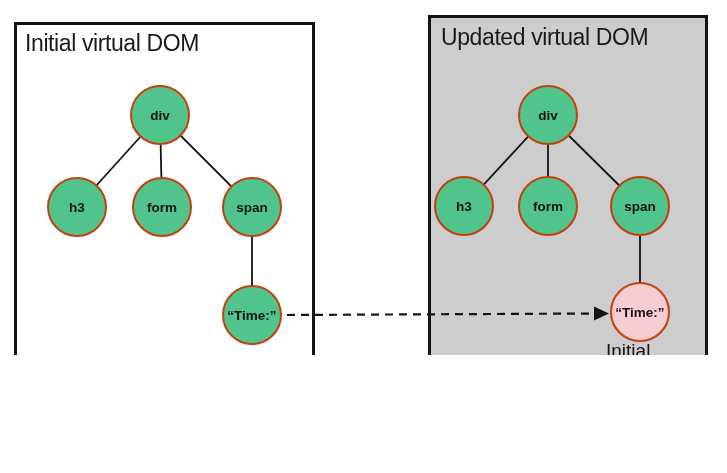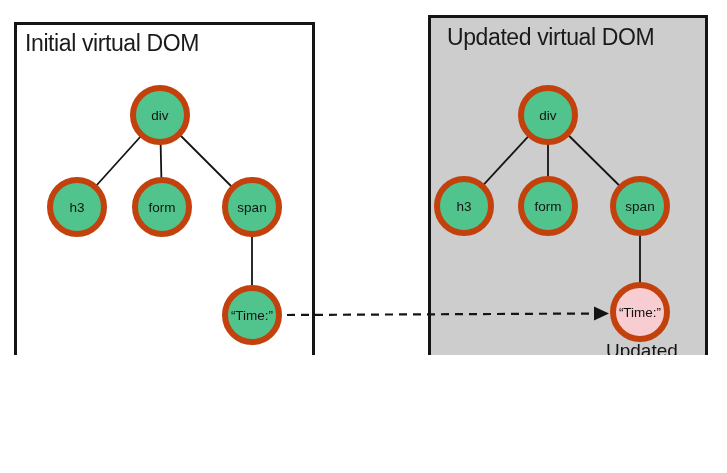--- a/index.html
+++ b/index.html
@@ -27,40 +27,41 @@
     background: #cdcdcd; 
   }
   .panel-title {
     position: absolute;
     font-size: 23px;
     letter-spacing: -0.4px;
     color: #1a1a1a;
     white-space: nowrap;
   }
   .panel-left .panel-title { left: 8px; top: 5px; }
-  .panel-right .panel-title { left: 16px; top: 6px; }
+  .panel-right .panel-title { left: 10px; top: 6px; }
   svg.edges {
     position: absolute;
     left: 0; top: 0;
     width: 727px; height: 473px;
     z-index: 2;
     pointer-events: none;
   }
   .node {
     position: absolute;
     width: 60px; height: 60px;
     border-radius: 50%;
-    border: 6px solid #c2410c;
+    border: 2px solid #c2410c;
     display: flex;
     align-items: center;
     justify-content: center;
     font-size: 13.5px;
     color: #141414;
     z-index: 3;
     background: #50c48c; 
+    font-weight: bold;
   }
   .updated-caption {
     position: absolute;
     left: 606px; top: 340px;
     font-size: 19px;
     color: #141414;
     z-index: 4;
     white-space: nowrap;
   }
 </style>
@@ -100,15 +101,15 @@
   <div class="node green" style="left: 132px; top: 177px; background: rgb(80, 196, 140);">form</div>
   <div class="node green" style="left: 222px; top: 177px; background: rgb(80, 196, 140);">span</div>
   <div class="node green" style="left: 222px; top: 285px; background: rgb(80, 196, 140);">“Time:”</div>
 
   <div class="node green" style="left: 518px; top: 85px; background: rgb(80, 196, 140);">div</div>
   <div class="node green" style="left: 434px; top: 176px; background: rgb(80, 196, 140);">h3</div>
   <div class="node green" style="left: 518px; top: 176px; background: rgb(80, 196, 140);">form</div>
   <div class="node green" style="left: 610px; top: 176px; background: rgb(80, 196, 140);">span</div>
   <div class="node pink" style="left: 610px; top: 282px; background: rgb(248, 205, 209);">“Time:”</div>
 
-  <div class="updated-caption">Updated</div>
+  <div class="updated-caption">Initial</div>
 
 </div>
 
 </body></html>

